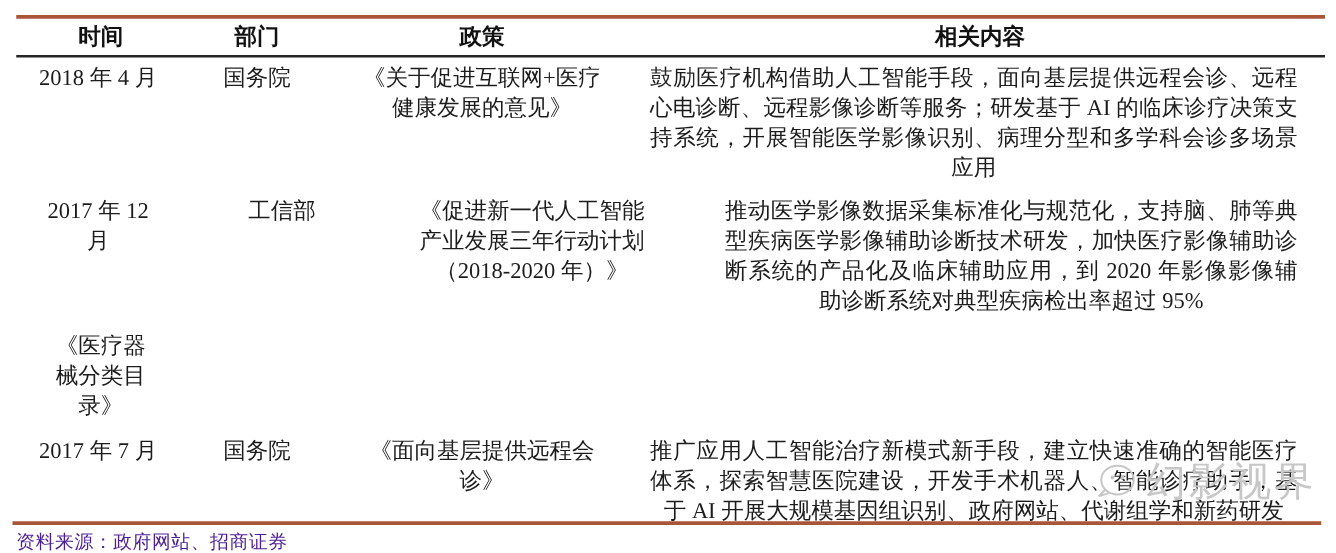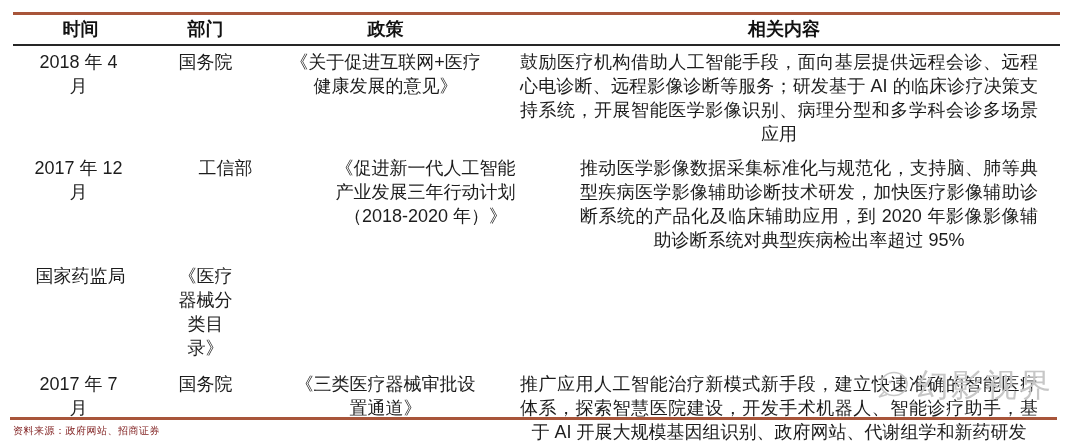--- a/index.html
+++ b/index.html
@@ -2,21 +2,21 @@
 <html><head>
 <meta charset="utf-8">
 <style>
   * { margin: 0; padding: 0; box-sizing: border-box; }
   html, body { background: #ffffff; }
   .page {
     position: relative;
     width: 1069px;
     height: 442px;
     background: #ffffff;
-    font-family: Liberation Sans, sans-serif;
+    font-family: Liberation Serif, serif;
     color: #1c1c1c;
     overflow: hidden;
   }
   .table {
     position: absolute;
     left: 13px;
     top: 12px;
     width: 1047px;
   }
   .thead {
@@ -68,22 +68,22 @@
     left: 10px;
     top: 417px;
     width: 1047px;
     height: 3px;
     background: #a8553a;
   }
   .source {
     position: absolute;
     left: 13px;
     top: 424px;
-    font-size: 10px;
-    color: #7f1d1d;
+    font-size: 15px;
+    color: #4c1d95;
     letter-spacing: 0.5px;
   }
   .watermark {
     position: absolute;
     right: 16px;
     top: 364px;
     display: flex;
     align-items: center;
     gap: 6px;
     color: #c7c7c7;
@@ -115,28 +115,27 @@
     </div>
 
     <div class="trow row-2">
       <div class="cell cell-time">2017 年 12 月</div>
       <div class="cell cell-dept">工信部</div>
       <div class="cell cell-policy">《促进新一代人工智能产业发展三年行动计划（2018-2020 年）》</div>
       <div class="cell cell-content">推动医学影像数据采集标准化与规范化，支持脑、肺等典型疾病医学影像辅助诊断技术研发，加快医疗影像辅助诊断系统的产品化及临床辅助应用，到 2020 年影像影像辅助诊断系统对典型疾病检出率超过 95%</div>
     </div>
 
     <div class="trow row-3">
-      <div class="cell cell-dept">国家药监局</div>
       <div class="cell cell-policy">《医疗器械分类目录》</div>
     </div>
 
     <div class="trow row-4">
       <div class="cell cell-time">2017 年 7 月</div>
       <div class="cell cell-dept">国务院</div>
-      <div class="cell cell-policy">《三类医疗器械审批设置通道》</div>
+      <div class="cell cell-policy">《面向基层提供远程会诊》</div>
       <div class="cell cell-content">推广应用人工智能治疗新模式新手段，建立快速准确的智能医疗体系，探索智慧医院建设，开发手术机器人、智能诊疗助手，基于 AI 开展大规模基因组识别、政府网站、代谢组学和新药研发</div>
     </div>
 
   </div>
 
   <div class="watermark">
     <span>
       <svg width="38" height="32" viewBox="0 0 38 32" fill="none" xmlns="http://www.w3.org/2000/svg">
         <ellipse cx="21" cy="14" rx="13" ry="11.5" stroke="#c7c7c7" stroke-width="1.6"></ellipse>
         <path d="M11 22 L6 27 L14 24.5" stroke="#c7c7c7" stroke-width="1.6" fill="none"></path>

